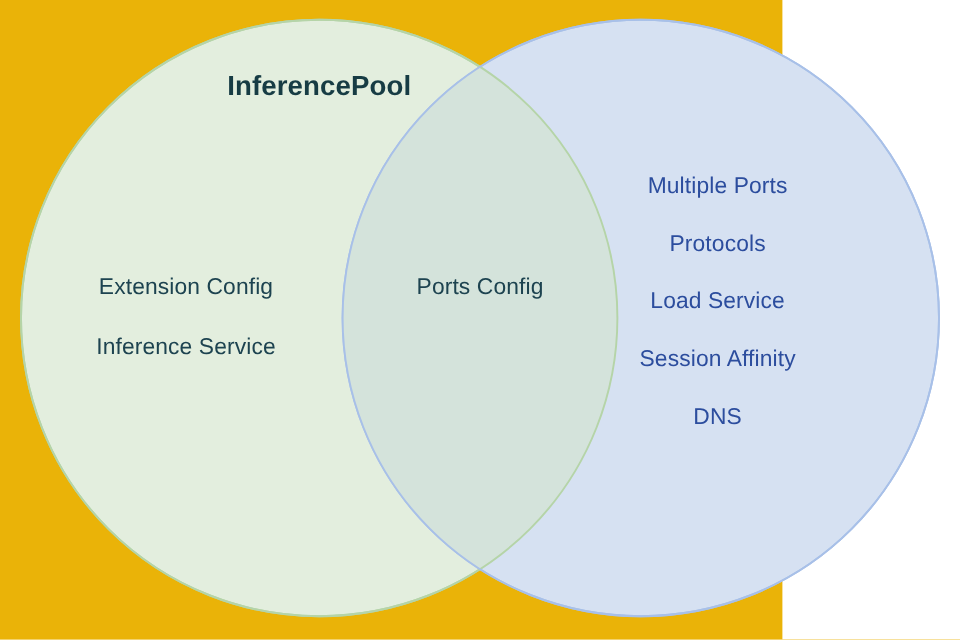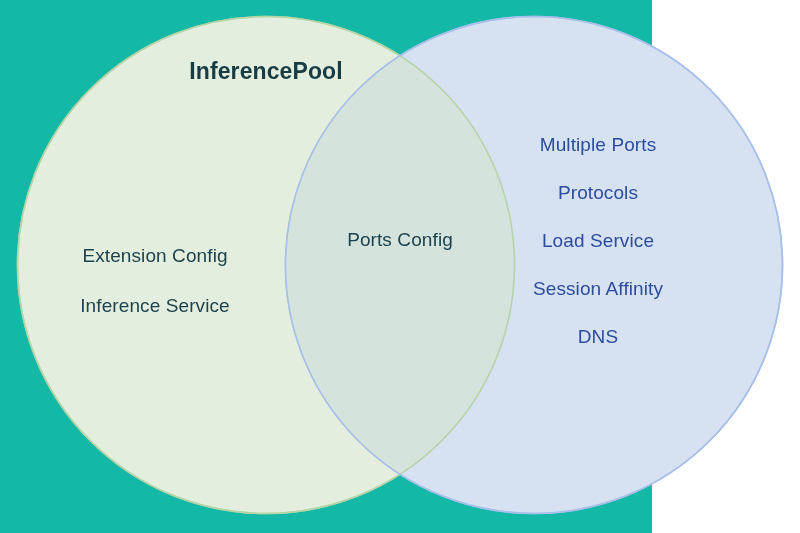--- a/index.html
+++ b/index.html
@@ -11,21 +11,21 @@
     height: 533px;
     background: #ffffff;
     font-family: "Liberation Sans", sans-serif;
     overflow: hidden;
   }
 
   #venn-diagram {
     position: relative;
     width: 652px;
     height: 533px;
-    background: #14b8a6;
+    background: #eab308;
   }
 
   #venn-svg {
     position: absolute;
     top: 0;
     left: 0;
     width: 800px;
     height: 533px;
   }
 
@@ -69,41 +69,41 @@
 
   .item {
     font-size: 19px;
     font-weight: normal;
     letter-spacing: 0.1px;
     line-height: 1;
   }
 
   #list-left {
     left: 155px;
-    top: 246px;
+    top: 230px;
   }
 
   #list-left .item {
     color: #1d4350;
     margin-bottom: 31px;
   }
 
   #list-overlap {
     left: 400px;
     top: 230px;
   }
 
   #list-overlap .item {
     color: #1d4350;
     margin-bottom: 31px;
   }
 
   #list-right {
     left: 598px;
-    top: 135px;
+    top: 146px;
   }
 
   #list-right .item {
     color: #2c4d9e;
     margin-bottom: 29px;
   }
 
   .item:last-child {
     margin-bottom: 0;
   }

